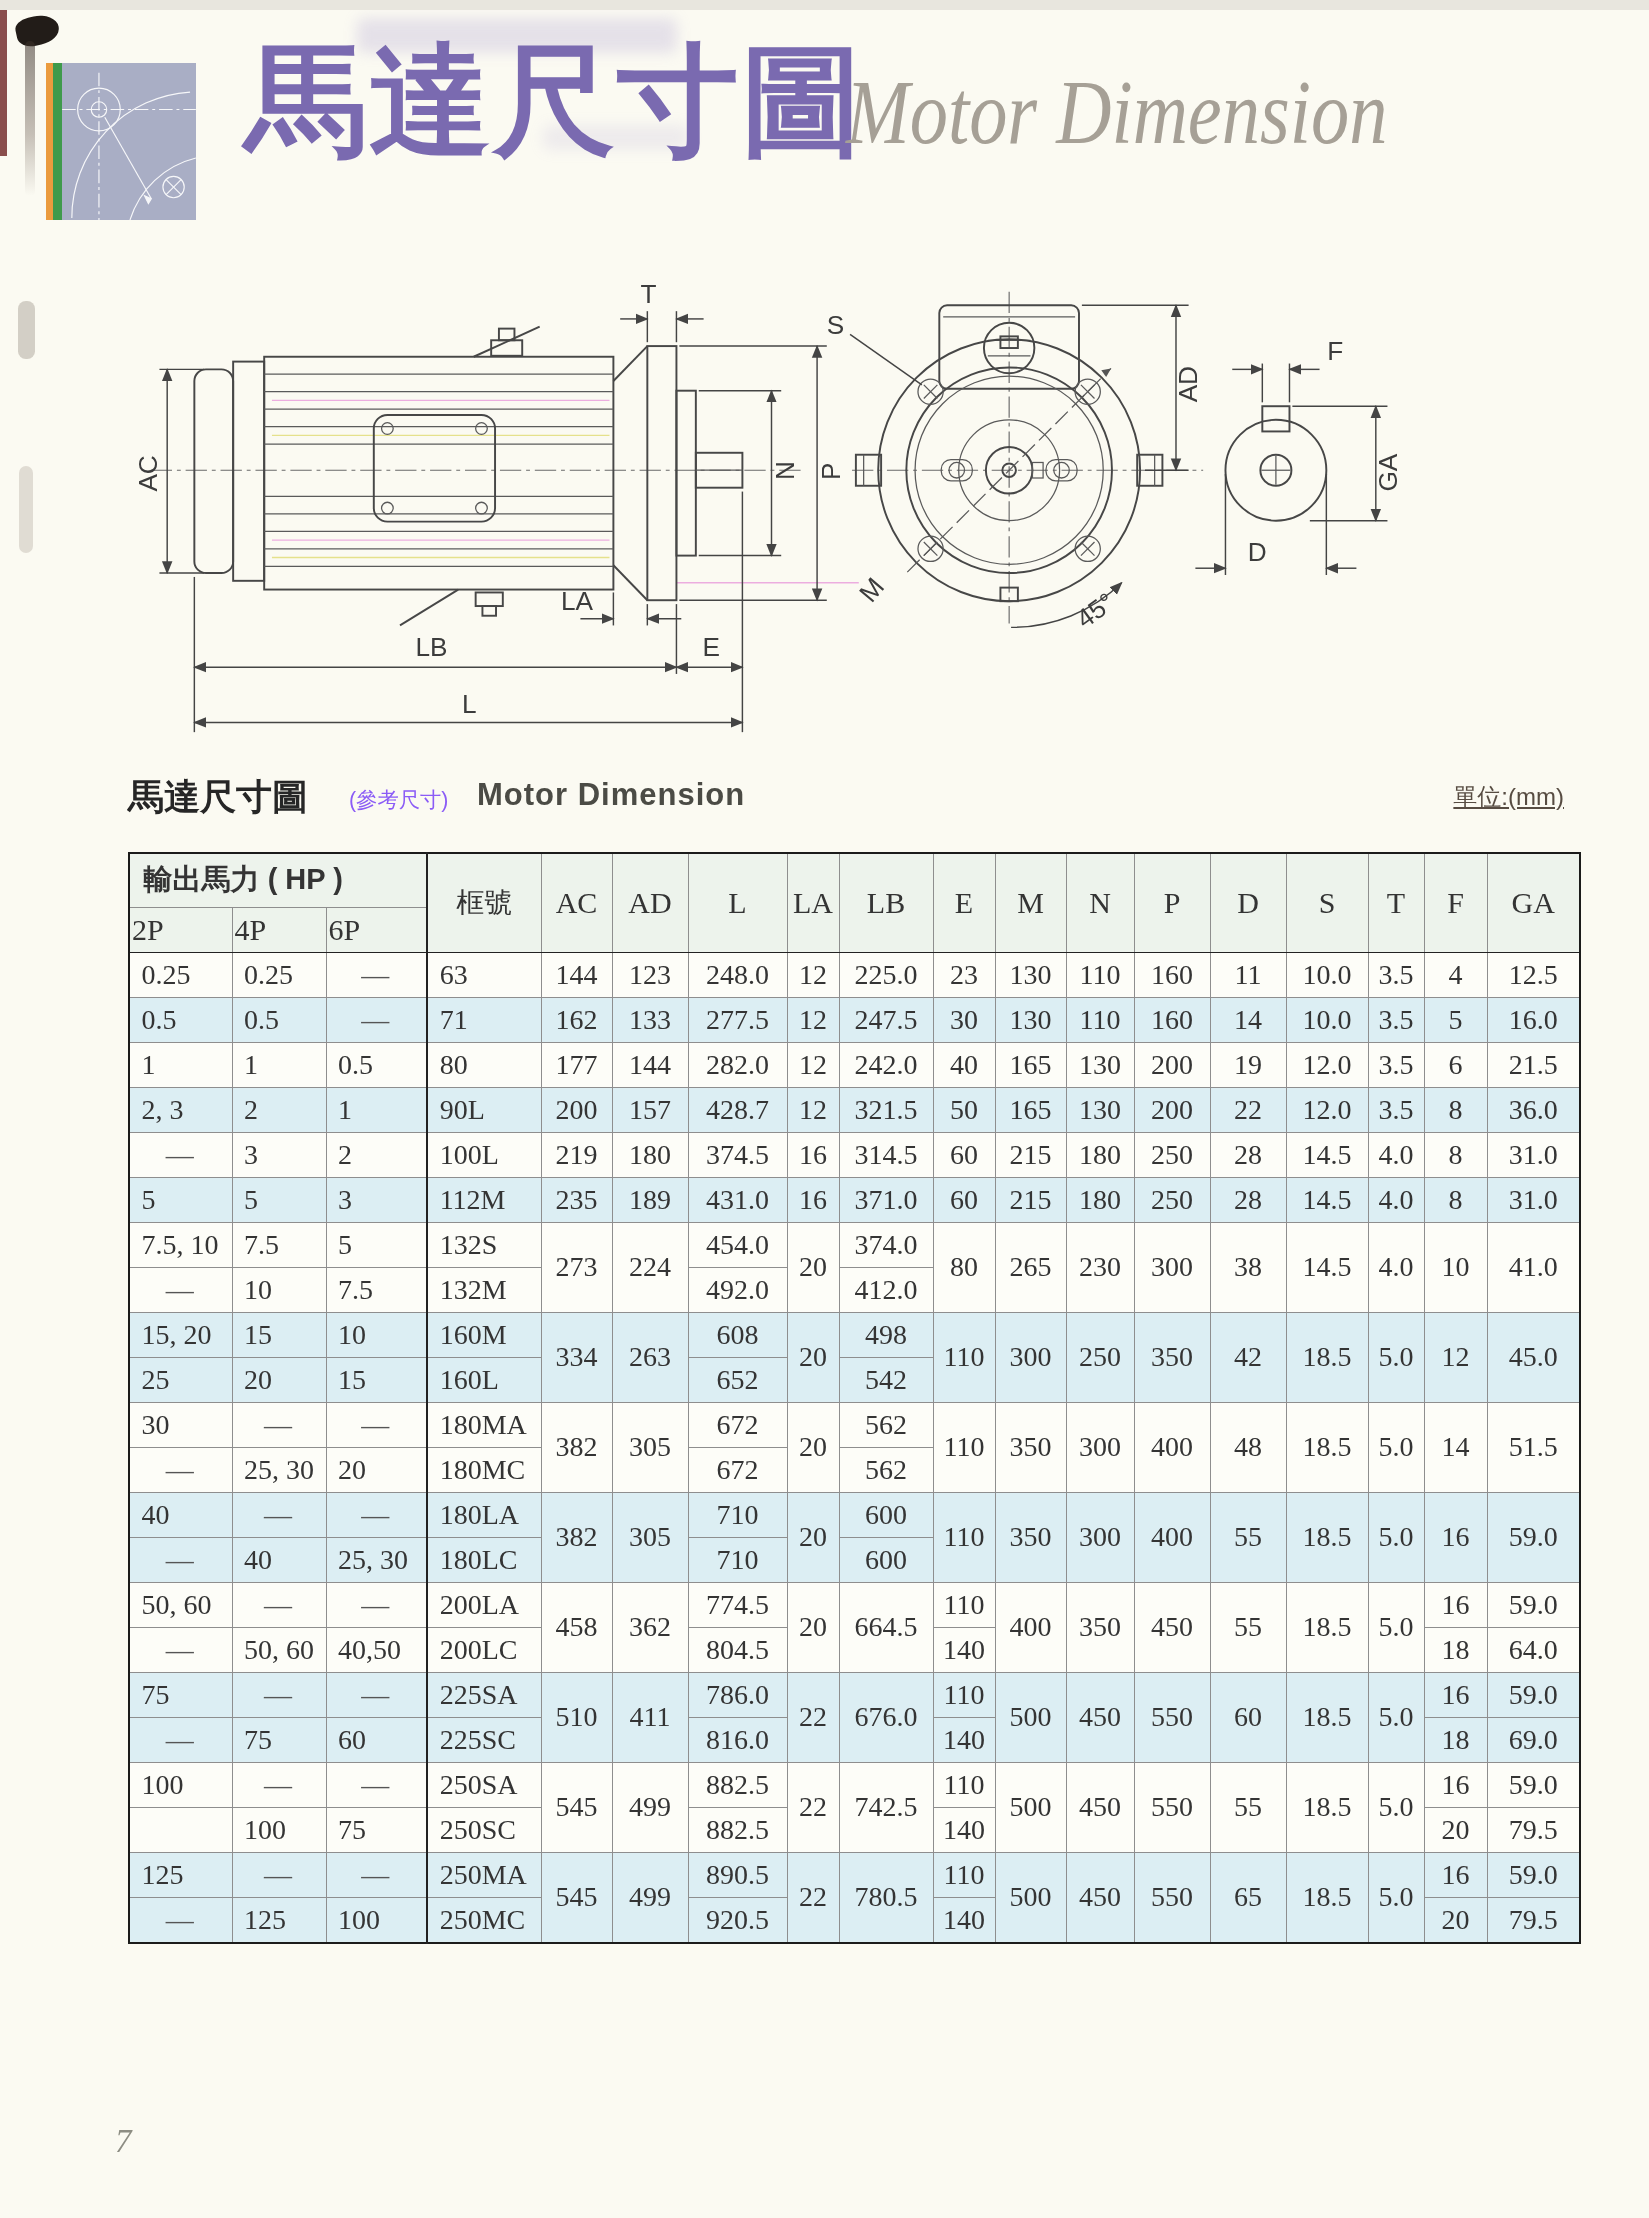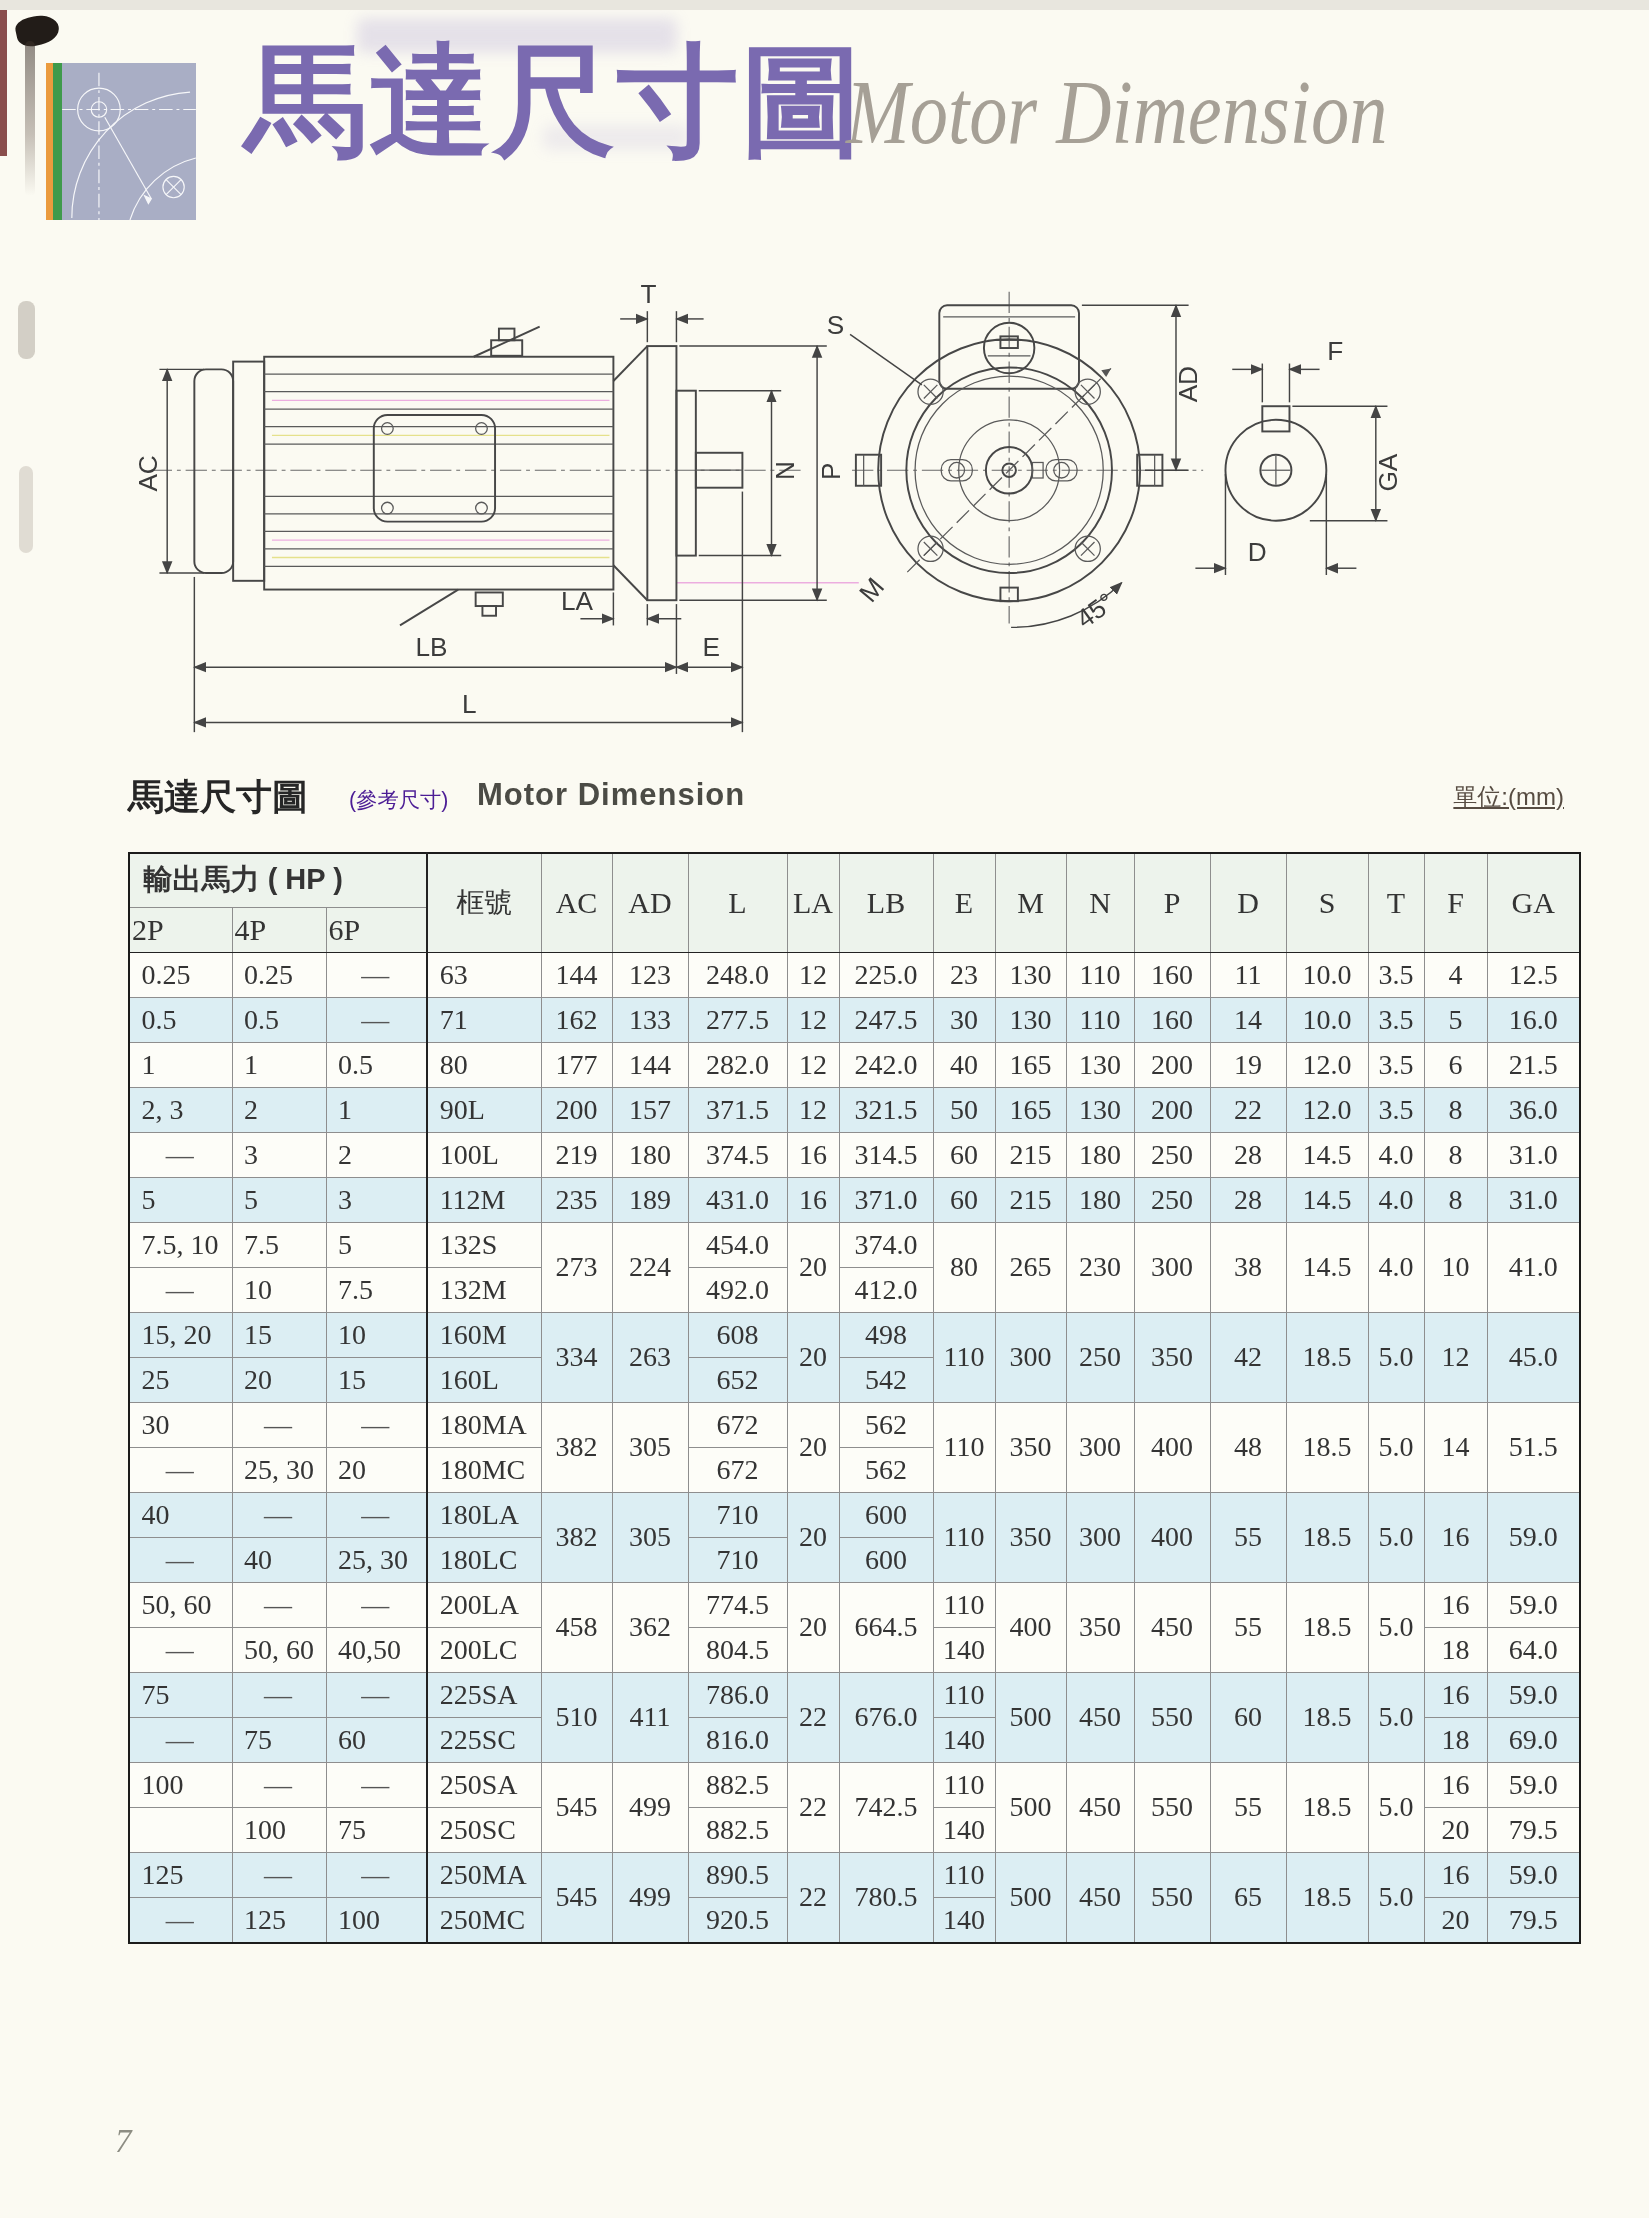--- a/index.html
+++ b/index.html
@@ -36,21 +36,21 @@
   .diagram .thin{stroke:#5a5a5a;stroke-width:1.3;fill:none;}
   .diagram .dim{stroke:#444;stroke-width:1.5;fill:none;}
   .diagram .cl{stroke:#6a6a6a;stroke-width:1.2;fill:none;stroke-dasharray:22 5 4 5;}
   .diagram .fin-m{stroke:#e070d0;stroke-width:1.4;opacity:.55;}
   .diagram .fin-y{stroke:#d8d24a;stroke-width:1.4;opacity:.6;}
   .diagram text{font-family:"Liberation Sans","DejaVu Sans",sans-serif;font-size:27px;fill:#3c3c3c;}
 
   
   .sec{position:absolute;left:128px;top:763px;width:1436px;height:43px;}
   .sec-zh{position:absolute;left:0;top:0;font-size:36px;font-weight:700;color:#262626;}
-  .sec-note{position:absolute;left:221px;top:11.6px;font-size:21.3px;color:#4c1d95;}
+  .sec-note{position:absolute;left:221px;top:11.6px;font-size:21.3px;color:#8b5cf6;}
   .sec-en{position:absolute;left:349px;top:3.9px;font-size:31px;font-weight:700;color:#4b4b45;letter-spacing:1px;}
   .sec-unit{position:absolute;right:0;top:7.8px;font-size:24px;color:#574c42;text-decoration:underline;}
 
   
   .tbl-wrap{position:absolute;left:128px;top:842px;}
   table.tbl{border-collapse:collapse;table-layout:fixed;width:1436px;background:#fdfdf8;
             font-family:"Liberation Serif","DejaVu Serif",serif;color:#343434;}
   .tbl th,.tbl td{border:1px solid #8e8e8e;overflow:hidden;white-space:nowrap;}
   .tbl{border:2.9px solid #1b1b1b;}
   .tbl thead th{background:#edf3ec;font-weight:400;font-size:30px;border-bottom:1.9px solid #222;}
@@ -404,21 +404,21 @@
             <td>6</td>
             <td>21.5</td>
           </tr>
           <tr class="shade">
             <td class="left">2, 3</td>
             <td class="left">2</td>
             <td class="left sep">1</td>
             <td class="left">90L</td>
             <td>200</td>
             <td>157</td>
-            <td>371.5</td>
+            <td>428.7</td>
             <td>12</td>
             <td>321.5</td>
             <td>50</td>
             <td>165</td>
             <td>130</td>
             <td>200</td>
             <td>22</td>
             <td>12.0</td>
             <td>3.5</td>
             <td>8</td>

